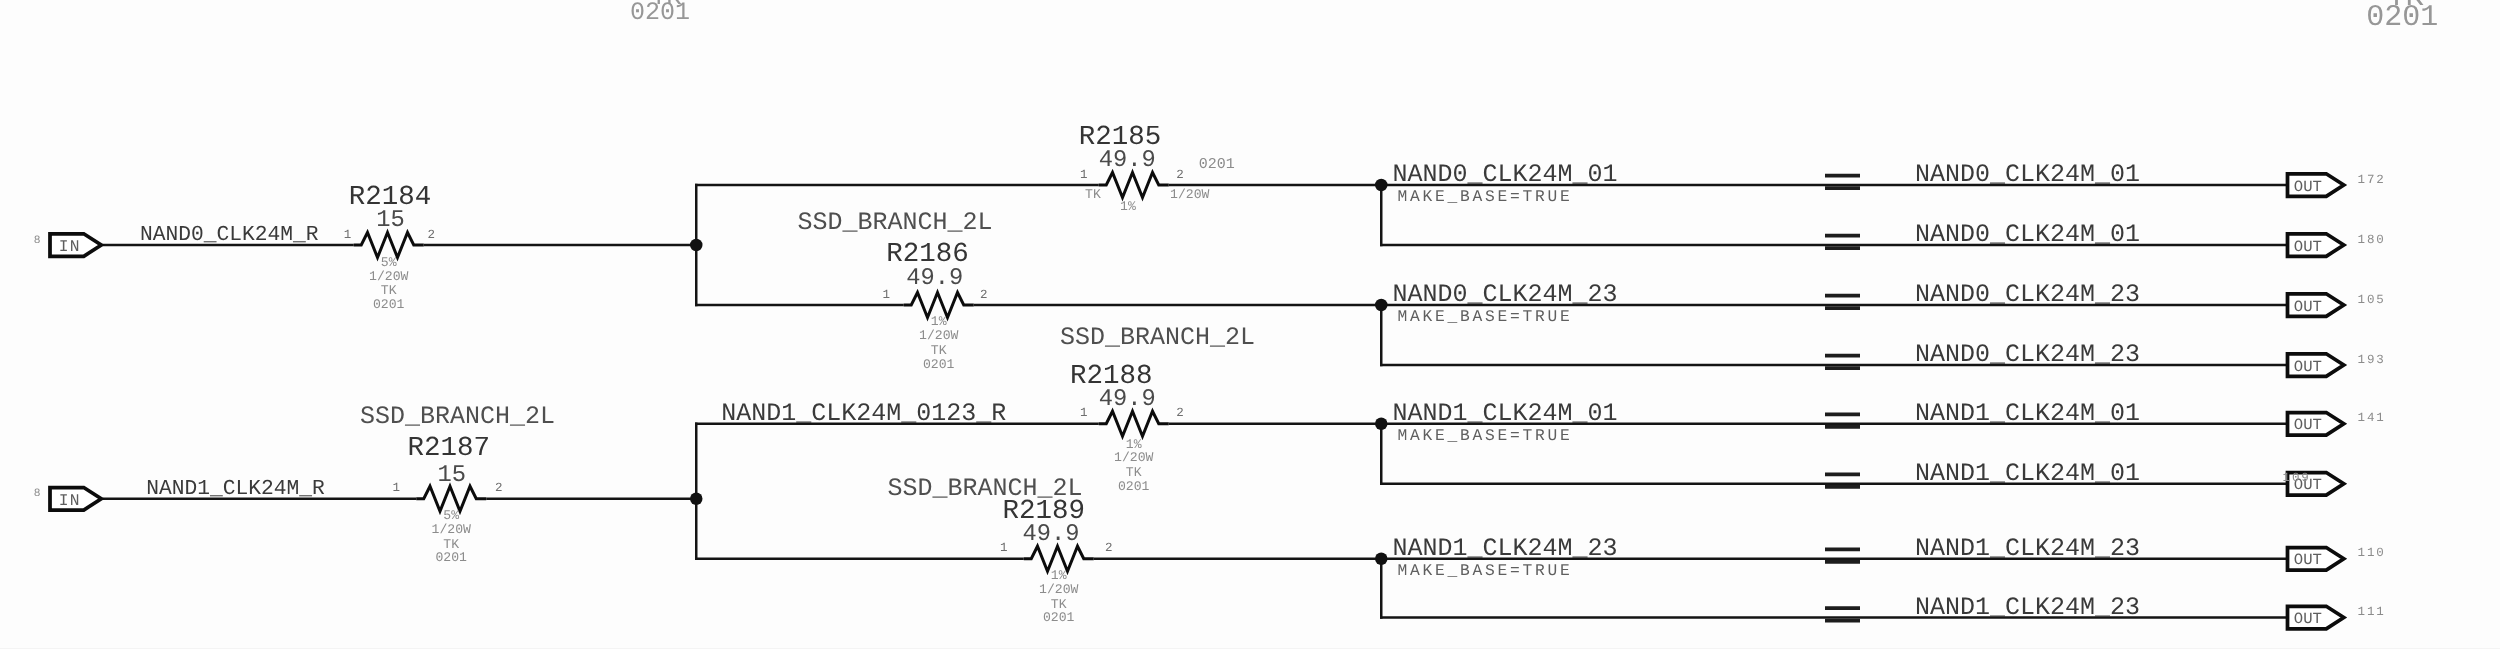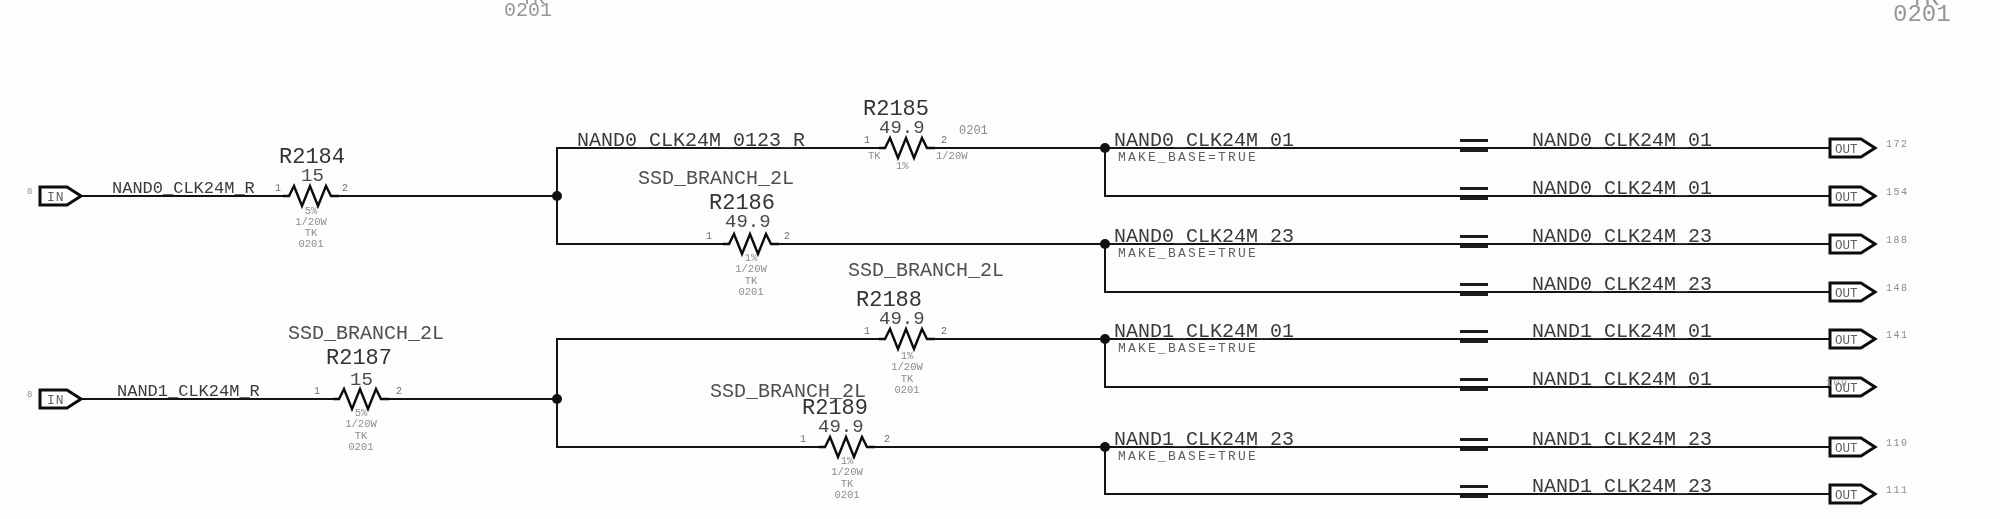--- a/index.html
+++ b/index.html
@@ -75,21 +75,21 @@
   </svg>
   <span class="t lbl-sm" style="left:112px;top:180px">NAND0_CLK24M_R</span>
 
   <span class="t pref" style="left:27px;top:391px">8</span>
   <svg style="left:38px;top:387px" width="46" height="24" viewBox="0 0 46 24">
     <polygon points="2,3 29,3 43,12 29,21 2,21" fill="#ffffff" stroke="#0c0c0c" stroke-width="3"></polygon>
     <text x="9" y="17" font-size="13" letter-spacing="1" fill="#5e5e5e">IN</text>
   </svg>
   <span class="t lbl-sm" style="left:117px;top:383px">NAND1_CLK24M_R</span>
 
-  <span class="t lbl" style="left:577px;top:131px">NAND0_CLK24M_0123_R</span>
+  <span class="t lbl" style="left:577px;top:322px">NAND1_CLK24M_0123_R</span>
 
   <span class="t rname" style="left:279px;top:147px">R2184</span>
   <span class="t rval" style="left:301px;top:167px">15</span>
   <span class="t pin" style="left:275px;top:184px">1</span>
   <span class="t pin" style="left:342px;top:184px">2</span>
   <svg style="left:283px;top:183px" width="56" height="26" viewBox="0 0 56 26">
     <path d="M0,13 L6,13 L11,3 L19,23 L27,3 L35,23 L43,3 L48,13 L56,13" fill="none" stroke="#0c0c0c" stroke-width="2.4"></path>
   </svg>
   <span class="t attr" style="left:276px;top:206px">5%</span>
   <span class="t attr" style="left:276px;top:217px">1/20W</span>
@@ -171,41 +171,41 @@
   </svg>
   <span class="t pnum" style="left:1886px;top:140px">172</span>
 
   <div class="bar" style="left:1460px;top:187px"></div>
   <div class="bar" style="left:1460px;top:197px"></div>
   <span class="t lbl" style="left:1532px;top:179px">NAND0_CLK24M_01</span>
   <svg style="left:1828px;top:184px" width="50" height="24" viewBox="0 0 50 24">
     <polygon points="2,3 33,3 47,12 33,21 2,21" fill="#ffffff" stroke="#0c0c0c" stroke-width="3"></polygon>
     <text x="7" y="16.5" font-size="12.5" fill="#5e5e5e">OUT</text>
   </svg>
-  <span class="t pnum" style="left:1886px;top:188px">154</span>
+  <span class="t pnum" style="left:1886px;top:188px">180</span>
 
   <span class="t lbl" style="left:1114px;top:227px">NAND0_CLK24M_23</span>
   <span class="t mb" style="left:1118px;top:247px">MAKE_BASE=TRUE</span>
   <div class="bar" style="left:1460px;top:235px"></div>
   <div class="bar" style="left:1460px;top:245px"></div>
   <span class="t lbl" style="left:1532px;top:227px">NAND0_CLK24M_23</span>
   <svg style="left:1828px;top:232px" width="50" height="24" viewBox="0 0 50 24">
     <polygon points="2,3 33,3 47,12 33,21 2,21" fill="#ffffff" stroke="#0c0c0c" stroke-width="3"></polygon>
     <text x="7" y="16.5" font-size="12.5" fill="#5e5e5e">OUT</text>
   </svg>
-  <span class="t pnum" style="left:1886px;top:236px">188</span>
+  <span class="t pnum" style="left:1886px;top:236px">105</span>
 
   <div class="bar" style="left:1460px;top:283px"></div>
   <div class="bar" style="left:1460px;top:293px"></div>
   <span class="t lbl" style="left:1532px;top:275px">NAND0_CLK24M_23</span>
   <svg style="left:1828px;top:280px" width="50" height="24" viewBox="0 0 50 24">
     <polygon points="2,3 33,3 47,12 33,21 2,21" fill="#ffffff" stroke="#0c0c0c" stroke-width="3"></polygon>
     <text x="7" y="16.5" font-size="12.5" fill="#5e5e5e">OUT</text>
   </svg>
-  <span class="t pnum" style="left:1886px;top:284px">148</span>
+  <span class="t pnum" style="left:1886px;top:284px">193</span>
 
   <span class="t lbl" style="left:1114px;top:322px">NAND1_CLK24M_01</span>
   <span class="t mb" style="left:1118px;top:342px">MAKE_BASE=TRUE</span>
   <div class="bar" style="left:1460px;top:330px"></div>
   <div class="bar" style="left:1460px;top:340px"></div>
   <span class="t lbl" style="left:1532px;top:322px">NAND1_CLK24M_01</span>
   <svg style="left:1828px;top:327px" width="50" height="24" viewBox="0 0 50 24">
     <polygon points="2,3 33,3 47,12 33,21 2,21" fill="#ffffff" stroke="#0c0c0c" stroke-width="3"></polygon>
     <text x="7" y="16.5" font-size="12.5" fill="#5e5e5e">OUT</text>
   </svg>

